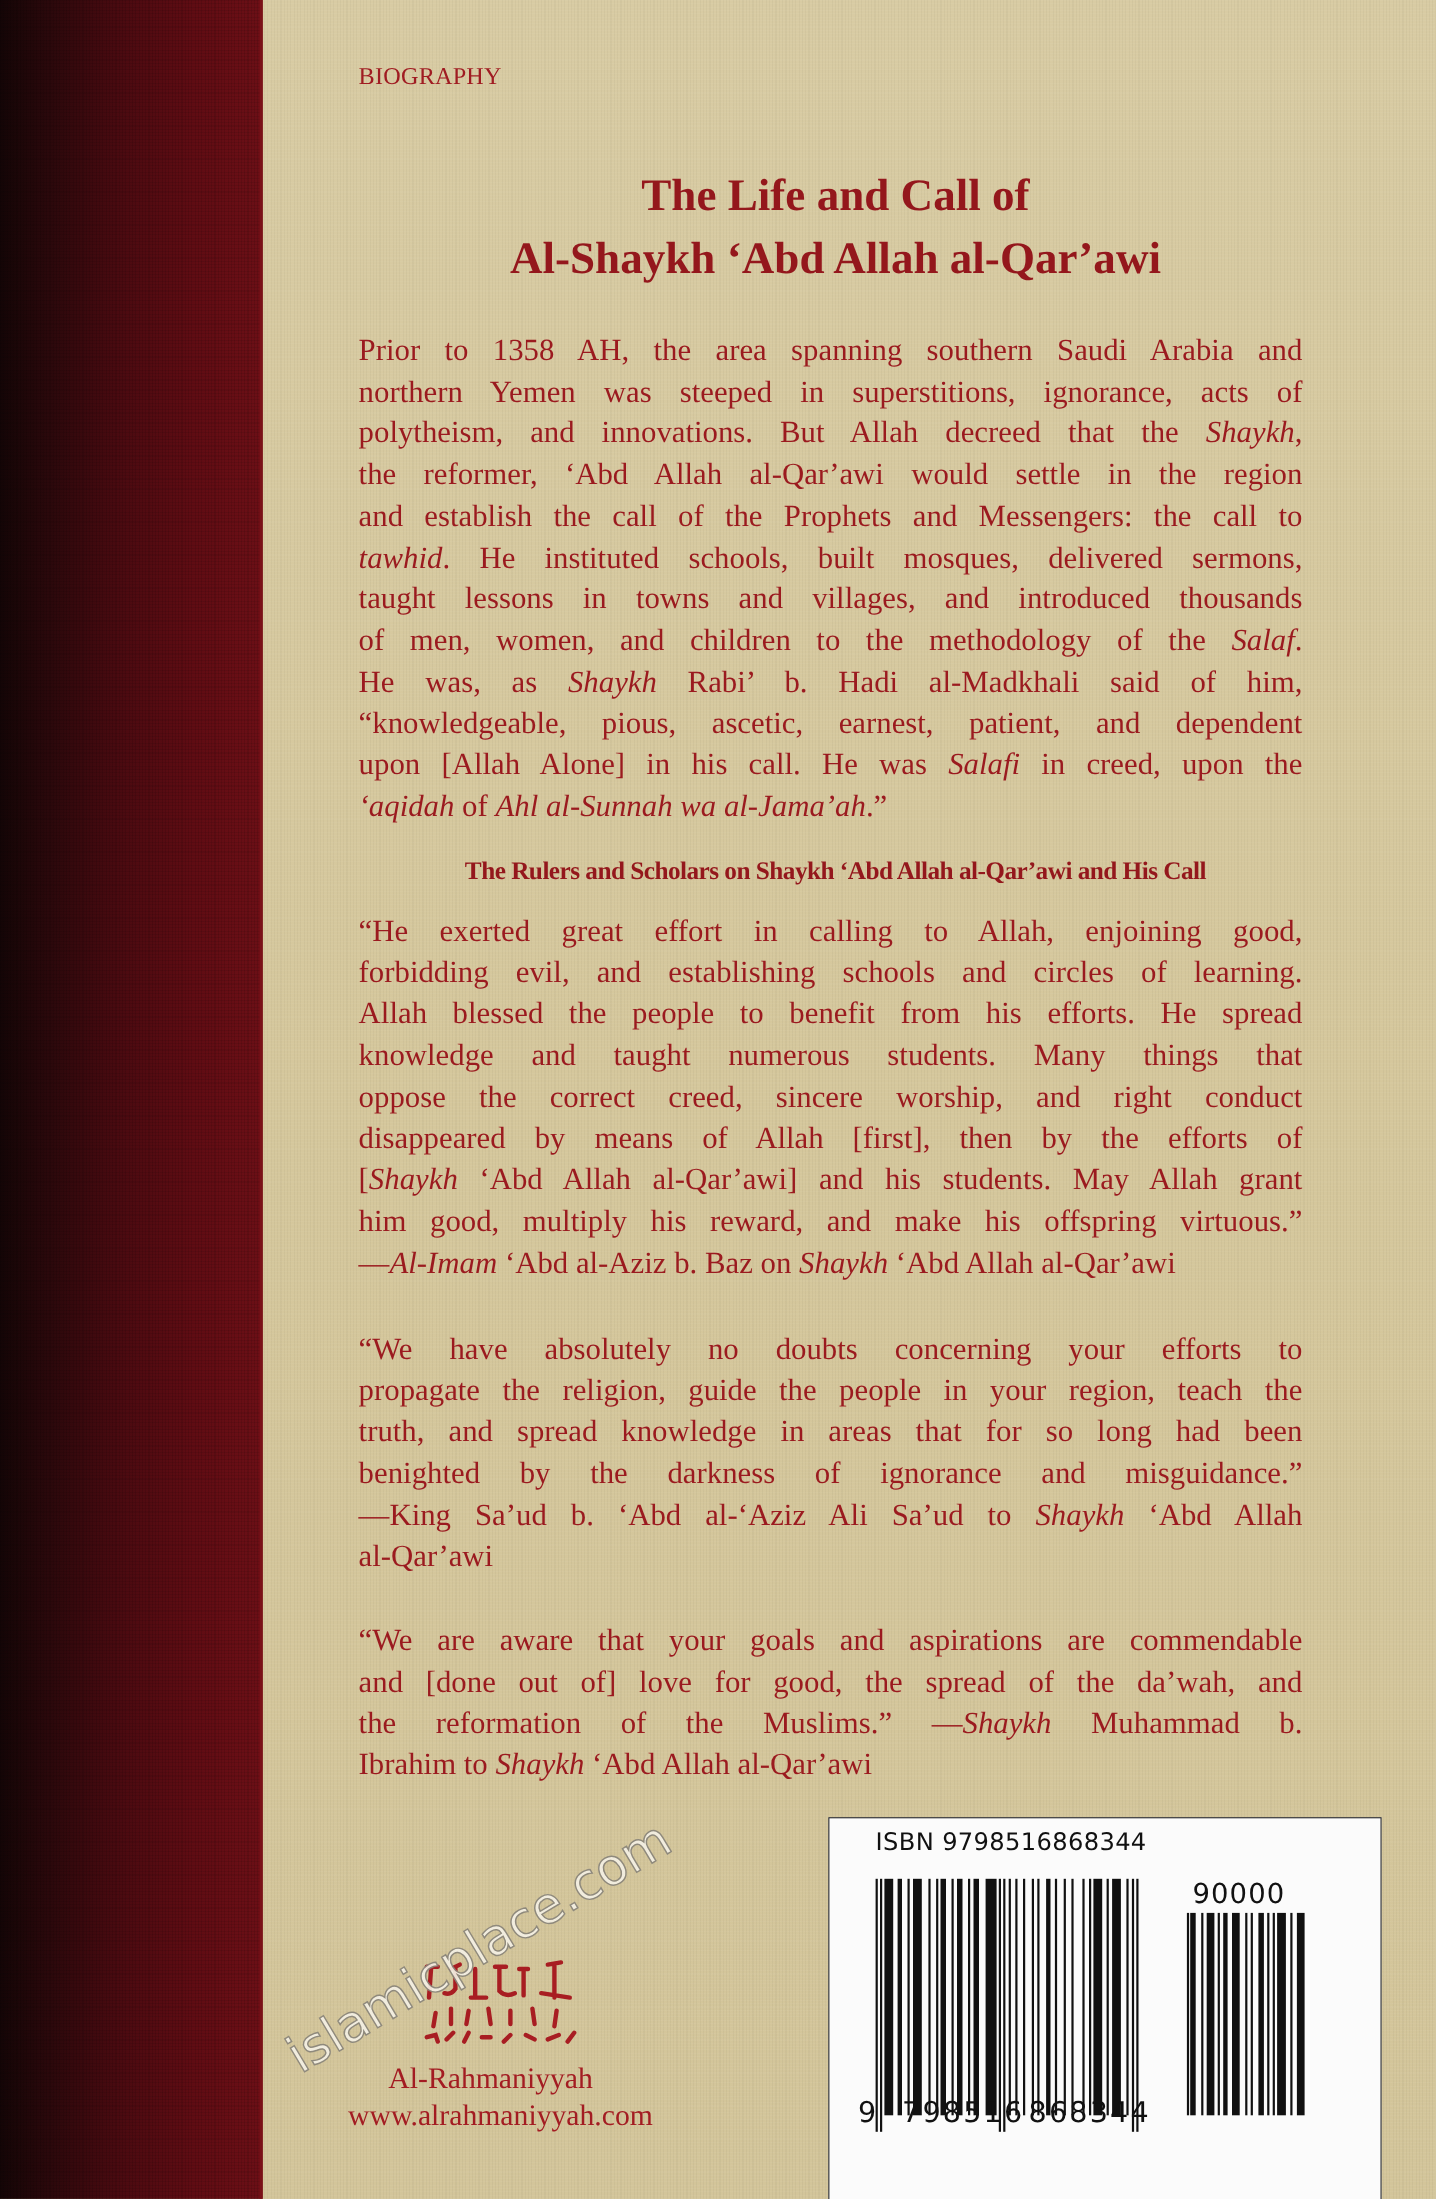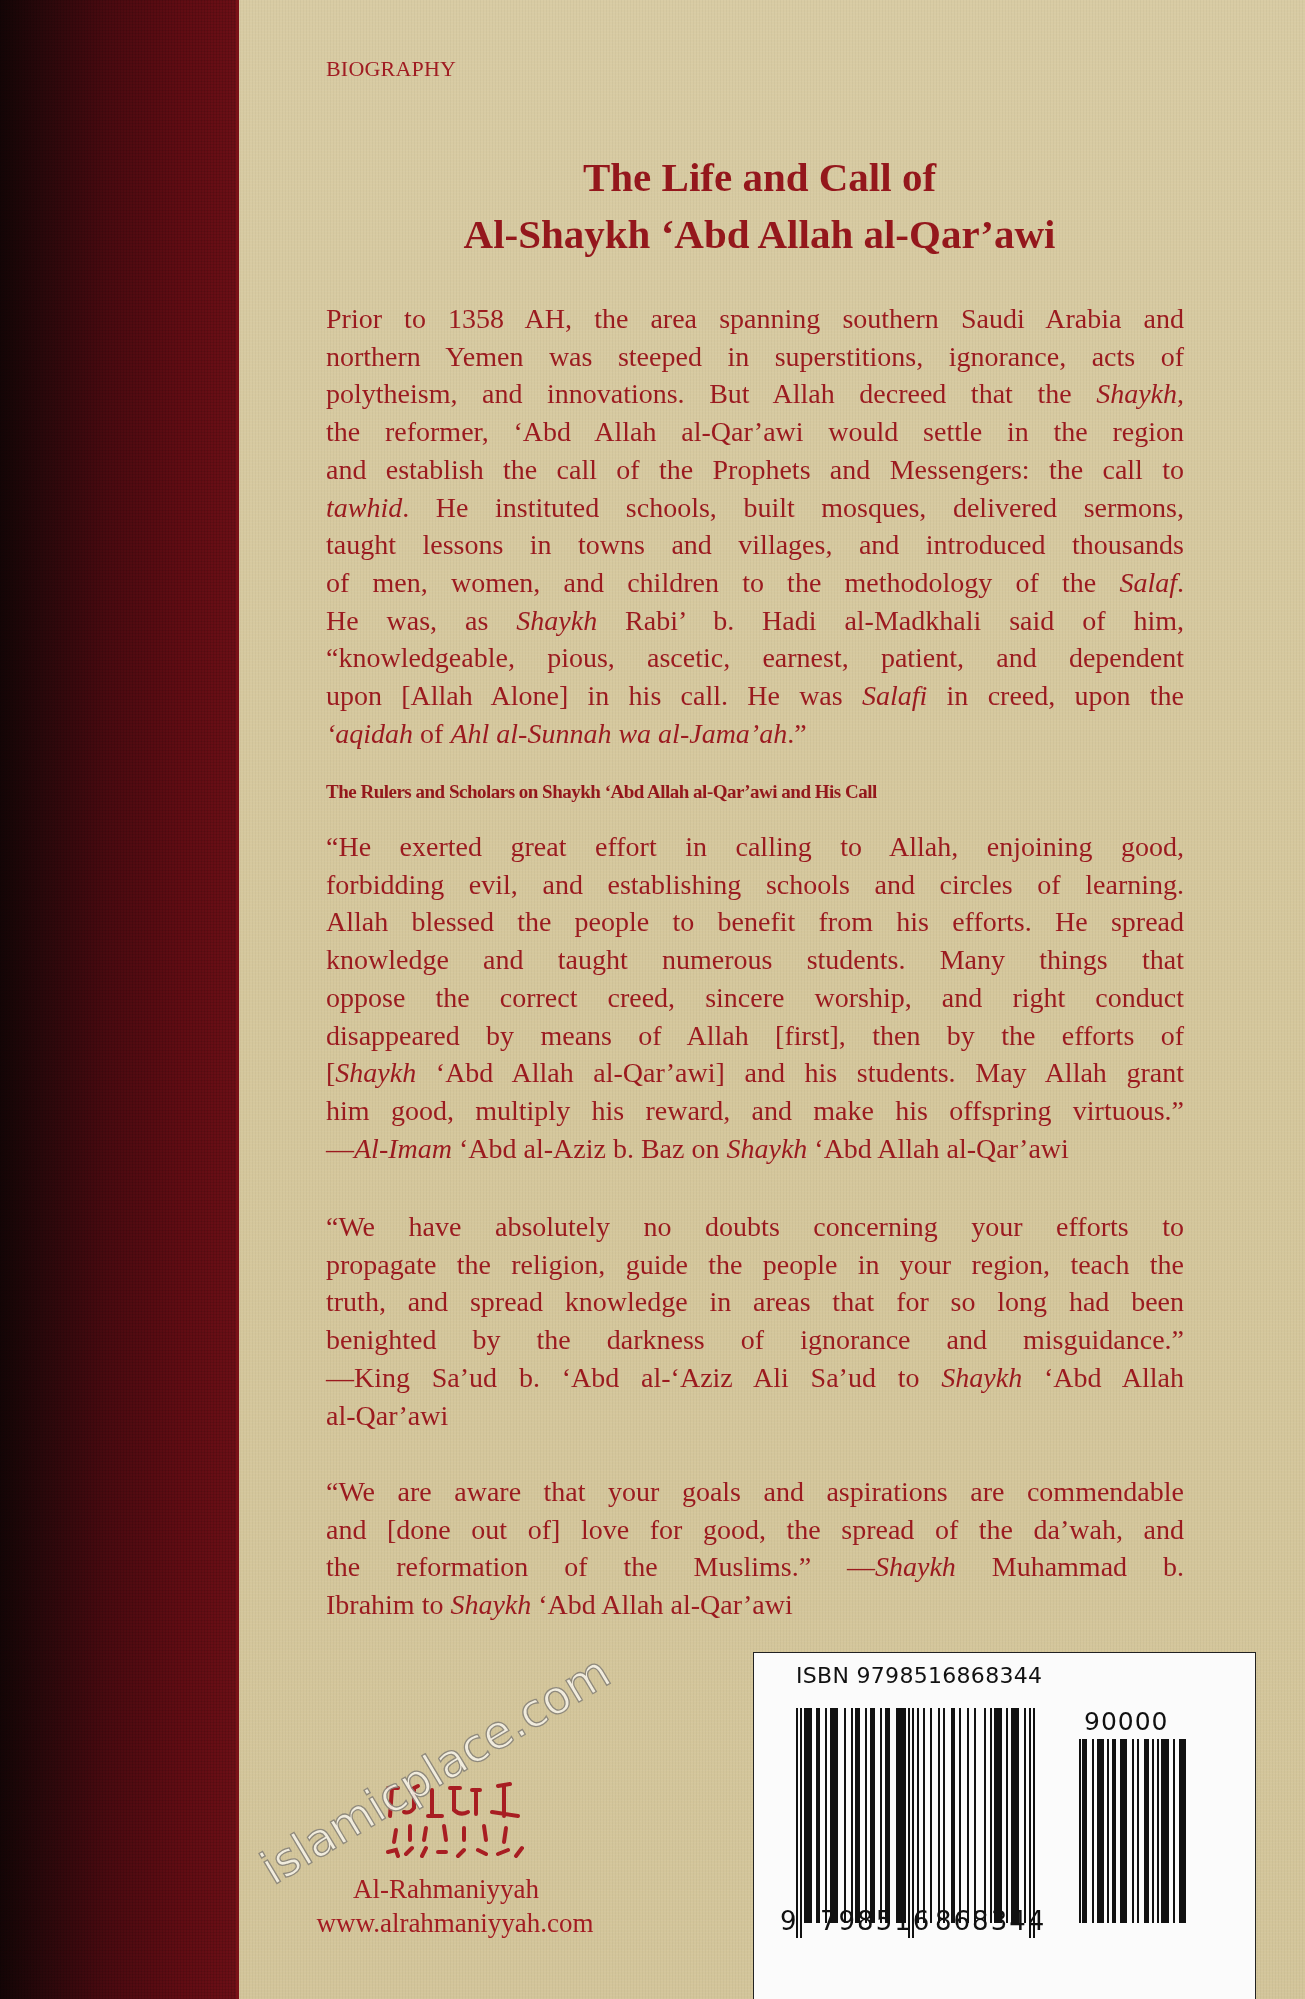--- a/index.html
+++ b/index.html
@@ -39,21 +39,21 @@
     position: absolute; left: 326px; width: 858px;
     font-size: 28px; line-height: 37px; height: 37px;
     white-space: nowrap; overflow: visible;
     text-align: justify; text-align-last: justify;
     color: #9b1a1f;
   }
   .line.last { text-align: left; text-align-last: left; }
   .line i, .line em { font-style: italic; }
   .subhead {
     position: absolute; left: 326px; width: 867px; top: 777px;
-    font-weight: bold; font-size: 19px; line-height: 30px;
+    text-align: center; font-weight: bold; font-size: 23px; line-height: 30px;
     letter-spacing: -0.5px; color: #94171c; white-space: nowrap;
   }
   .logo {
     position: absolute; left: 380px; top: 1780px; width: 148px; height: 82px;
   }
   .publisher {
     position: absolute; left: 326px; width: 240px; text-align: center;
     font-size: 27px; color: #a31c22; white-space: nowrap;
   }
   .url {

